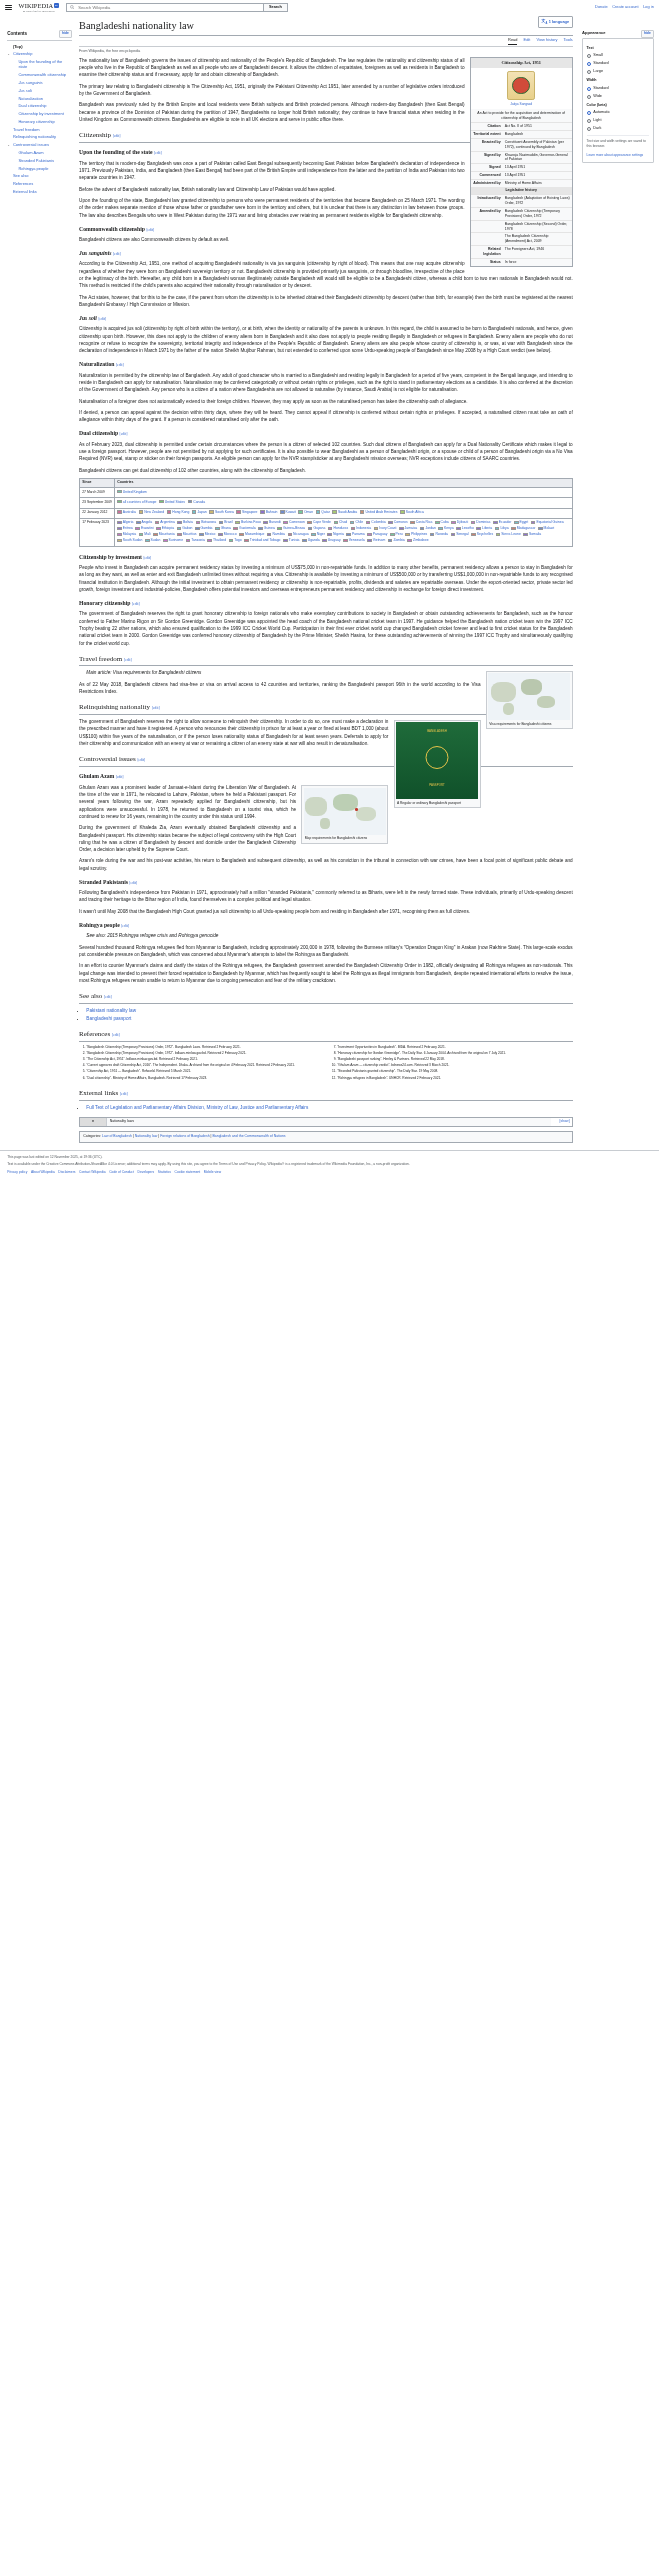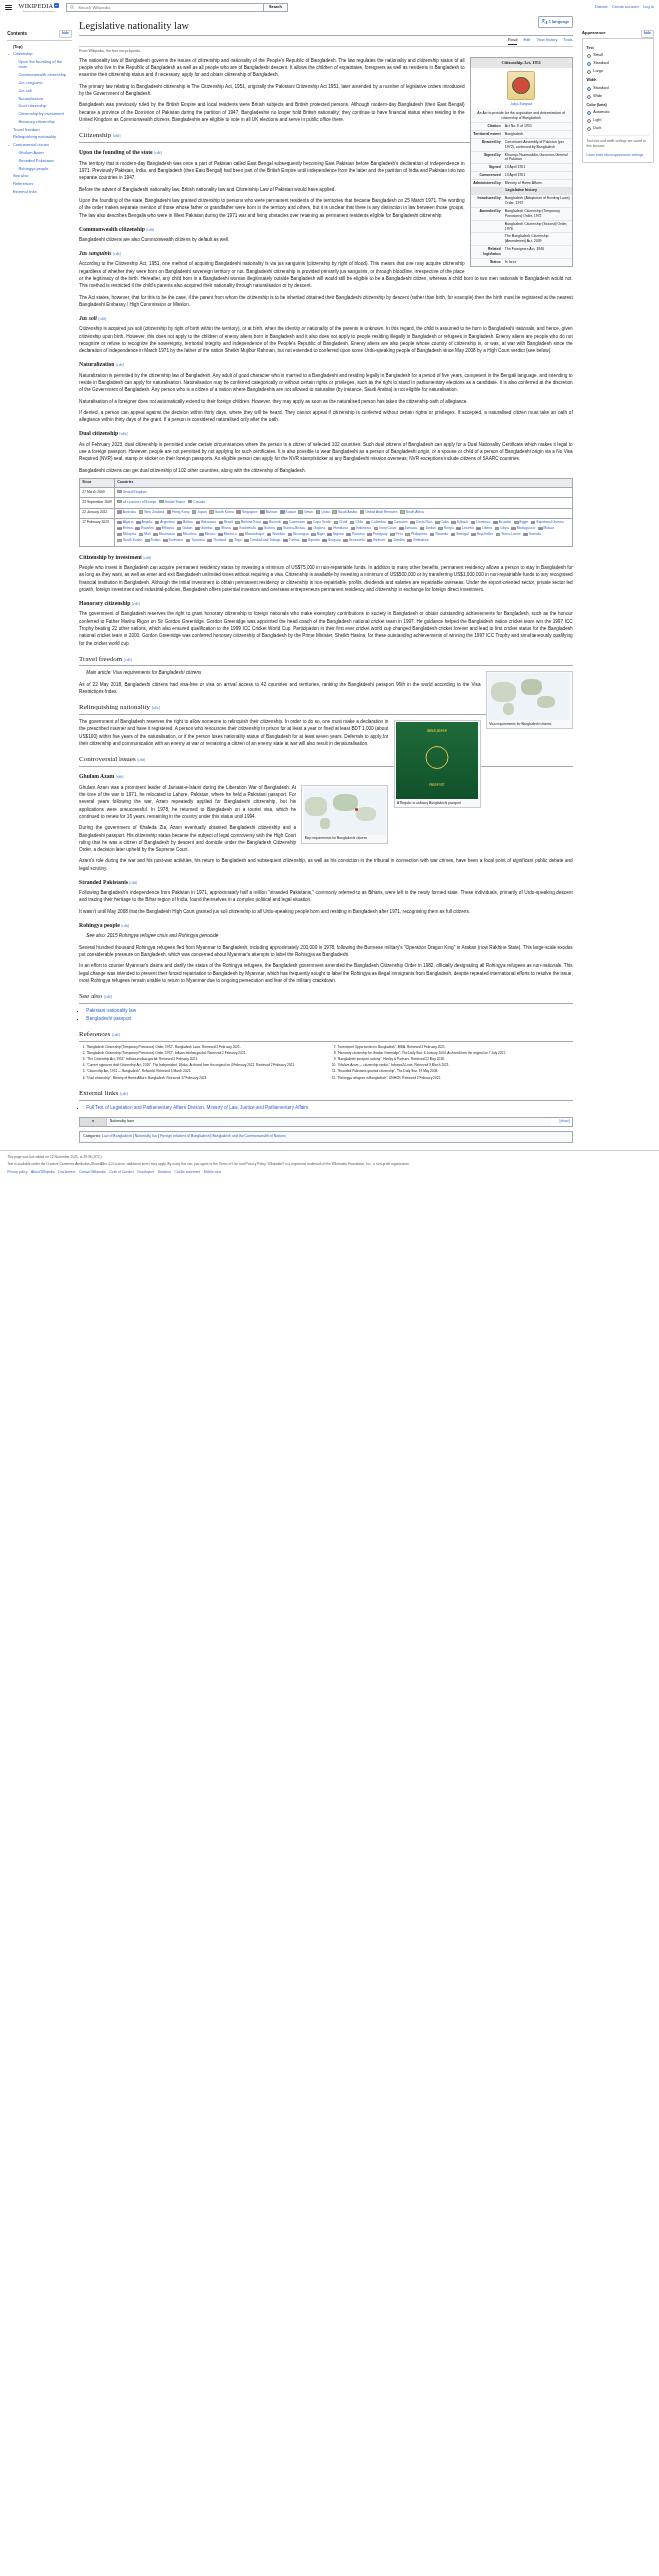--- a/index.html
+++ b/index.html
@@ -167,21 +167,21 @@
         <li class="sub"><a>Stranded Pakistanis</a></li>
         <li class="sub"><a>Rohingya people</a></li>
         <li class=""><a>See also</a></li>
         <li class=""><a>References</a></li>
         <li class=""><a>External links</a></li>
       </ul>
   </aside>
 
   <main class="content">
     <div class="contenthdr">
-      <h1 class="title">Legislative nationality law</h1>
+      <h1 class="title">Bangladeshi nationality law</h1>
       <div class="langbtn">
         <span>文<sub style="font-size:2.6px">A</sub></span>
         <span>1 language</span>
       </div>
     </div>
     <hr class="hr-title">
     <div class="tabs">
       <span class="tab active">Read</span>
       <a class="tab">Edit</a>
       <a class="tab">View history</a>

